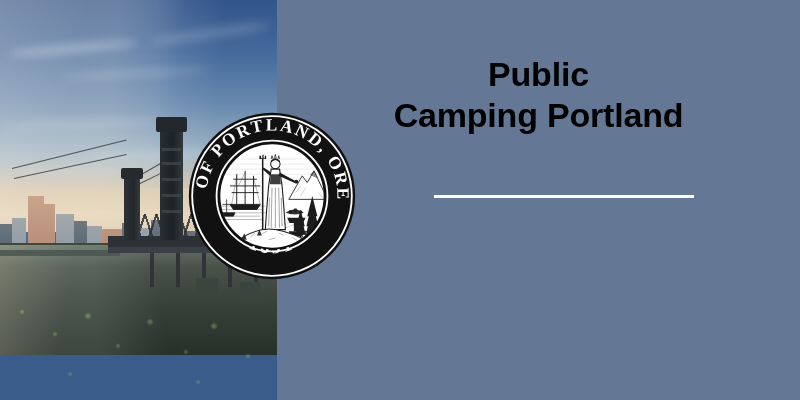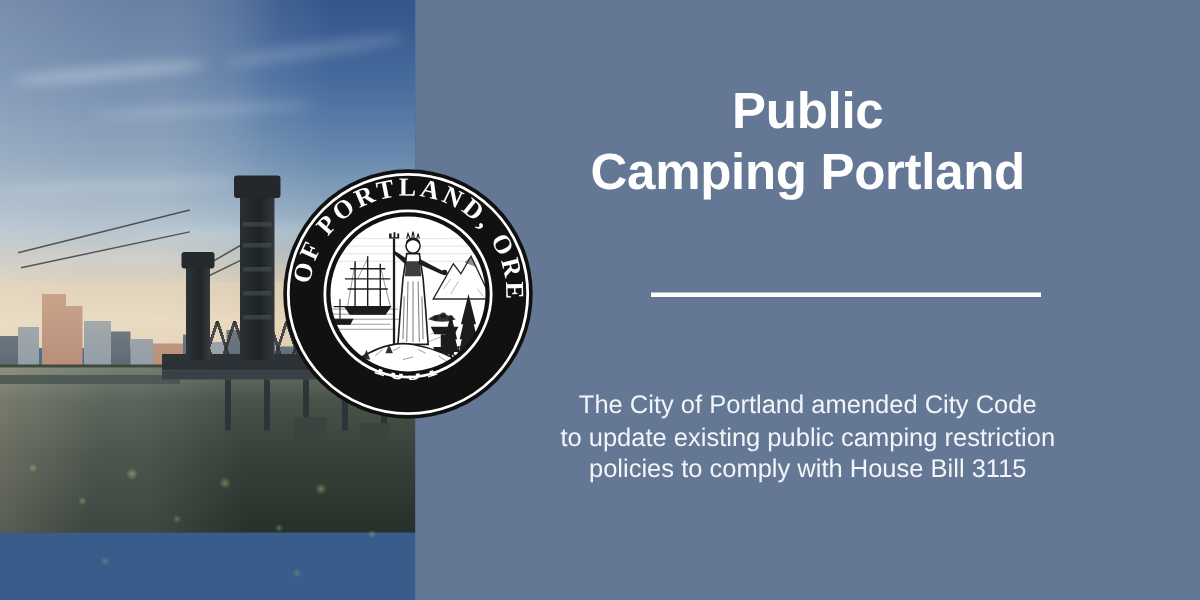--- a/index.html
+++ b/index.html
@@ -166,21 +166,21 @@
     width:523px; height:400px;
     background:#647896;
   }
 
   #title-block {
     position:absolute; left:277px; top:54px;
     width:523px;
     text-align:center;
   }
   .title-line {
-    color:#ffffff;
+    color:#000000;
     font-size:34px;
     font-weight:bold;
     line-height:41px;
     letter-spacing:-0.2px;
   }
 
   #divider {
     position:absolute; left:434px; top:195px;
     width:260px; height:3px;
     background:#ffffff;
@@ -442,19 +442,14 @@
     </svg>
   </div>
 
   <div id="title-block">
     <div class="title-line">Public</div>
     <div class="title-line">Camping Portland</div>
   </div>
 
   <div id="divider"></div>
 
-  <div id="body-block">
-    <div class="body-line">The City of Portland amended City Code</div>
-    <div class="body-line">to update existing public camping restriction</div>
-    <div class="body-line">policies to comply with House Bill 3115</div>
-  </div>
 
 </div>
 
 </body></html>

